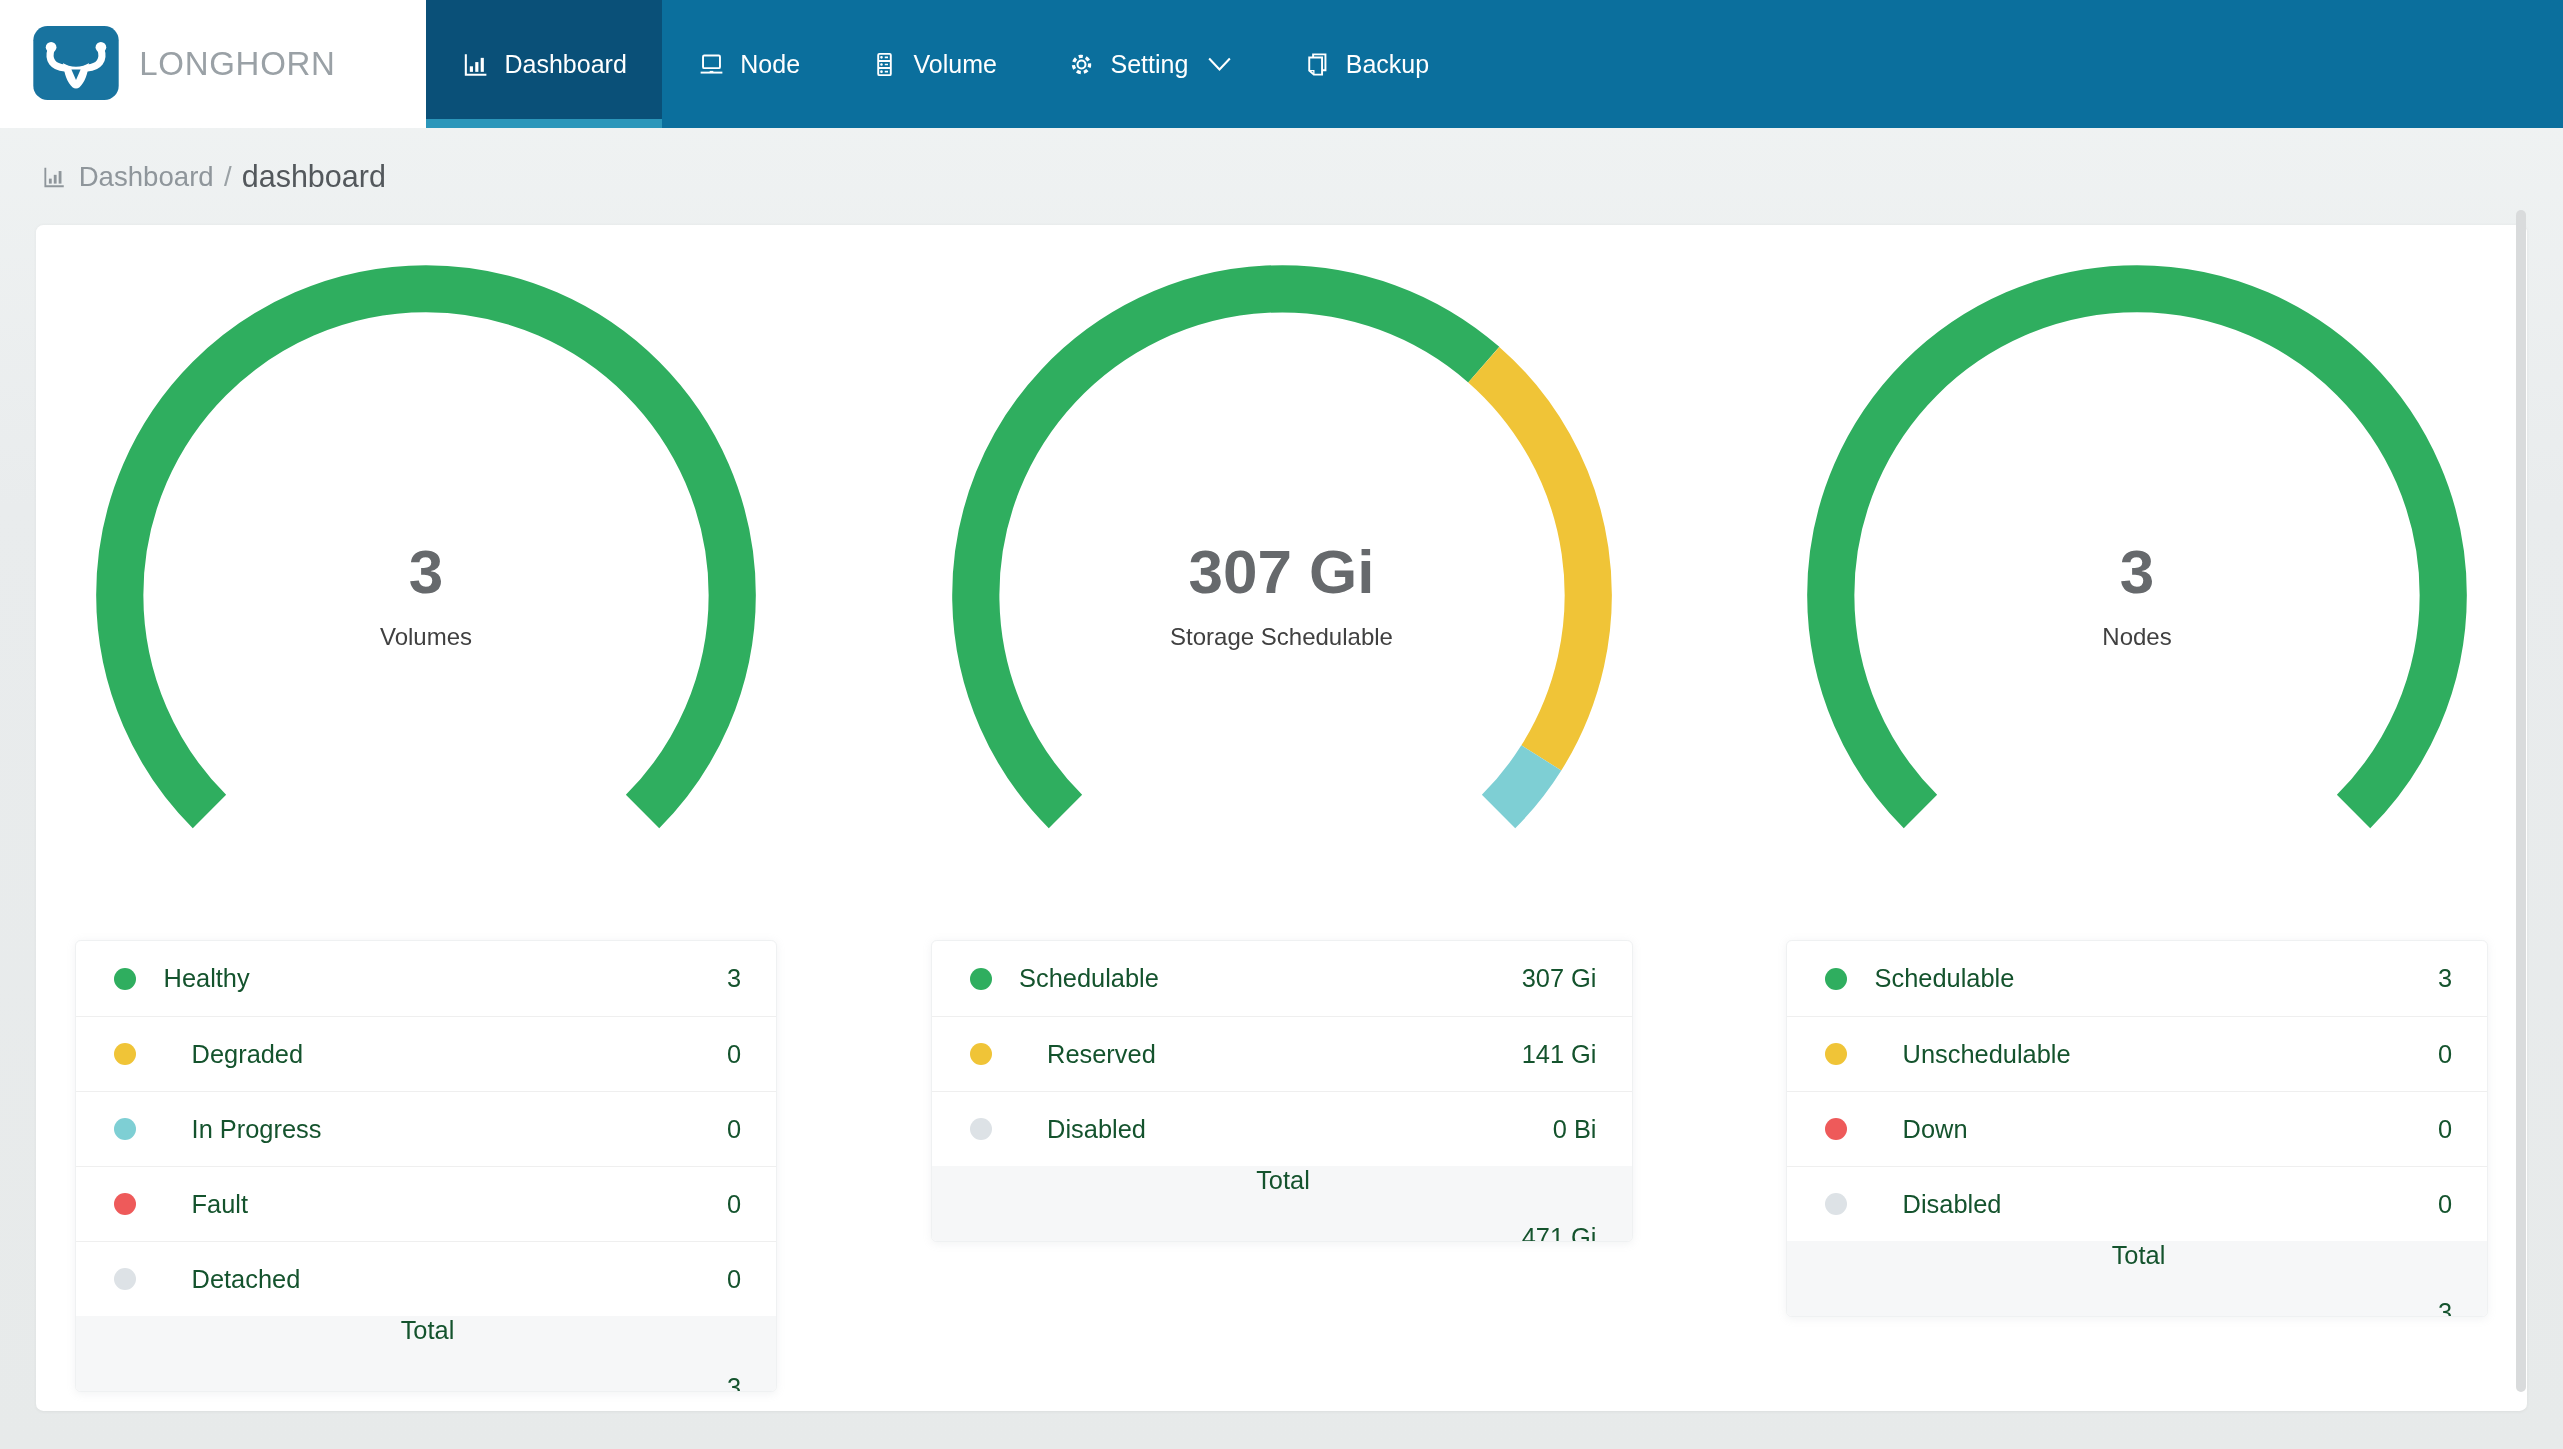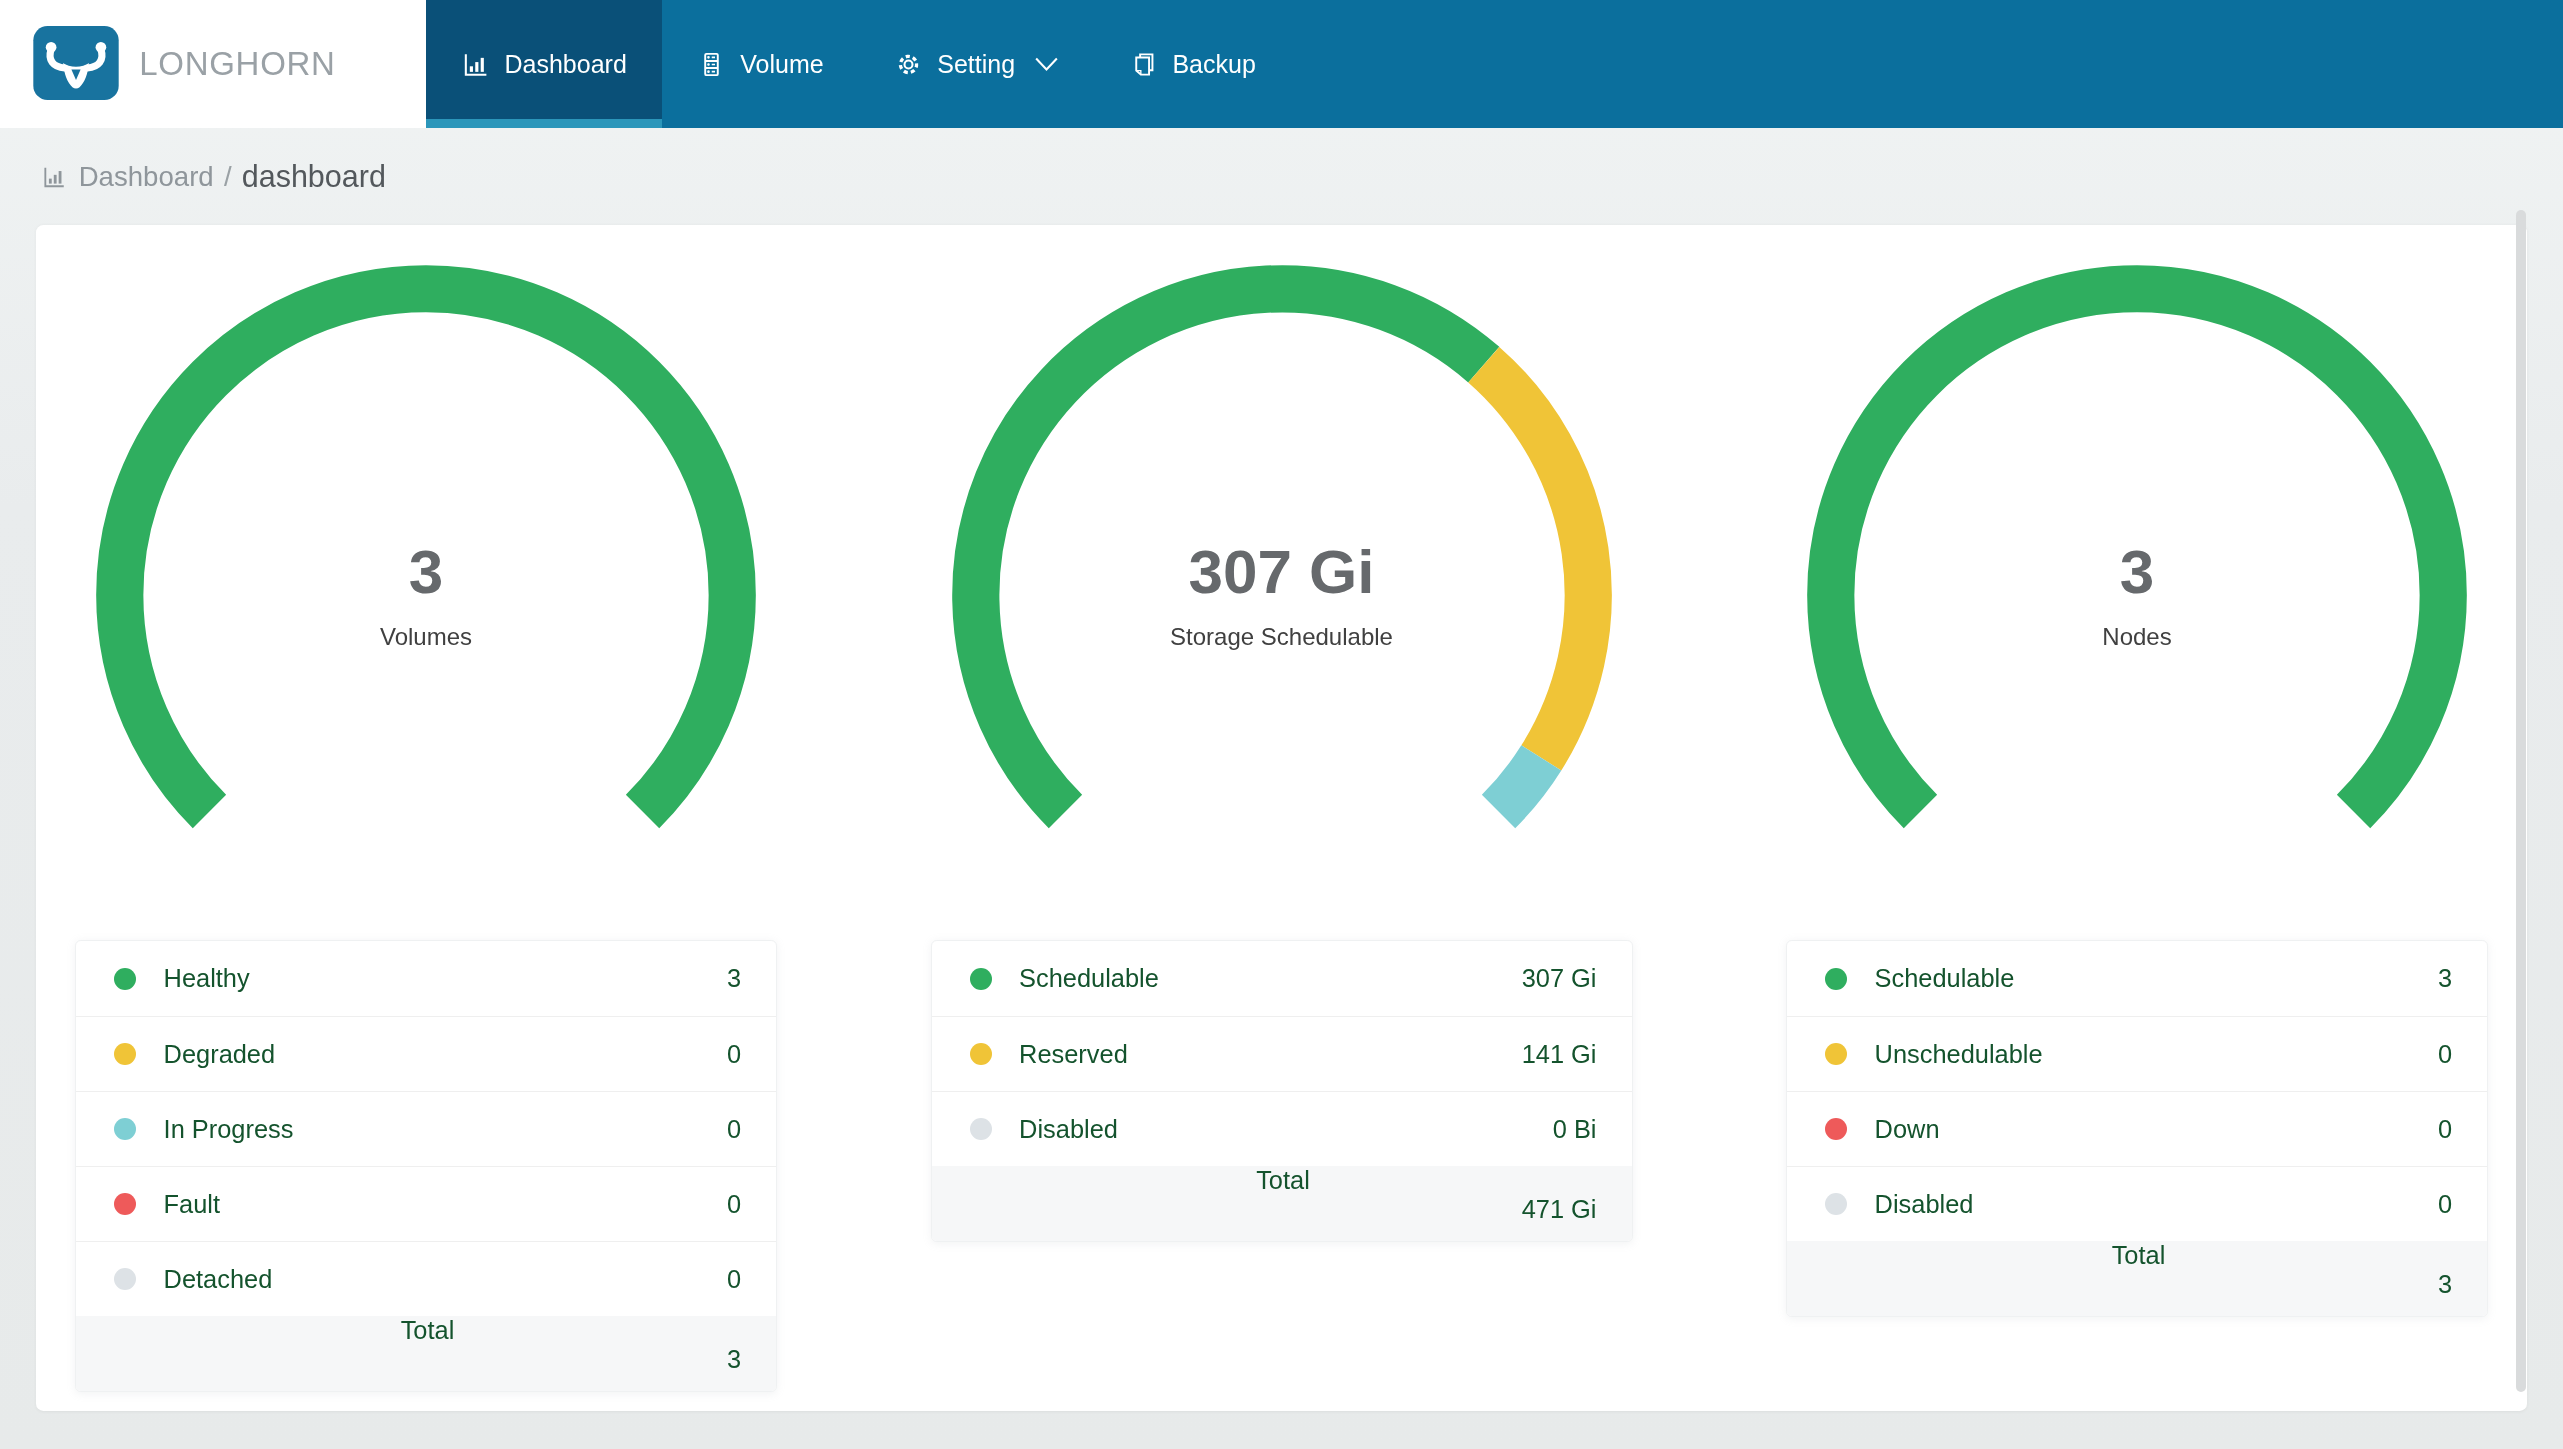--- a/index.html
+++ b/index.html
@@ -38,21 +38,21 @@
   .gauge-svg { width:660px; height:660px; display:block; }
   .gauge-center { position:absolute; inset:0; display:flex; flex-direction:column;
                   align-items:center; justify-content:center; gap:22px; pointer-events:none; }
   .gauge-value { font-size:62px; font-weight:700; color:#66696c; line-height:1; }
   .gauge-sub { font-size:24px; color:#404040; line-height:1; }
   
   .legend { background:#fff; border:0.7px solid #eff1f2; border-radius:5.8px; overflow:hidden;
             width:702px; box-shadow:0 1.5px 8.7px rgba(160,170,175,.14); }
   .lrow { display:flex; align-items:center; height:75px; padding:0 35px 0 38px;
           font-size:25.4px; color:#14532d; }
-  .lrow + .lrow { border-top:0.7px solid #efefef; }
+  .lrow + .lrow { border-top:0.7px solid #efefef;gap:28px; }
   .legend .lrow.total { border-top:none; background:#f6f7f8;flex-direction:column; }
   .dot { width:22px; height:22px; border-radius:50%; margin-right:27.6px; flex:none; }
   .lval { margin-left:auto; }
   
   .scroll-thumb { position:absolute; top:210px; right:37px; width:10.2px; height:1182px;
                   border-radius:5.1px; background:#d9dbdc; cursor:pointer; }
 </style>
 </head>
 <body>
 
@@ -79,20 +79,30 @@
       <svg viewBox="0 0 24 24" width="29" height="29">
           <path d="M4 3.5 V20.5 H21" stroke="#fff" stroke-width="1.7" fill="none"></path>
           <rect x="7.3" y="13.5" width="2.6" height="4.6" fill="#fff"></rect>
           <rect x="11.8" y="10" width="2.6" height="8.1" fill="#fff"></rect>
           <rect x="16.3" y="6.5" width="2.6" height="11.6" fill="#fff"></rect>
         </svg>
     </span>
     <span>Dashboard</span>
   </div>
 
+  <div class="nav-item">
+    <span class="nav-icon">
+      <svg viewBox="0 0 24 24" width="29" height="29" fill="none" stroke="#fff" stroke-width="1.6">
+          <rect x="5" y="4.5" width="14" height="10.5" rx="1"></rect>
+          <path d="M3 18.7 H21"></path>
+          <rect x="10.5" y="17.3" width="3" height="1.4" fill="#fff" stroke="none"></rect>
+        </svg>
+    </span>
+    <span>Node</span>
+  </div>
 
   <div class="nav-item">
     <span class="nav-icon">
       <svg viewBox="0 0 24 24" width="29" height="29" fill="none" stroke="#fff" stroke-width="1.6">
           <rect x="6.8" y="3.2" width="10.4" height="17.6" rx="1"></rect>
           <path d="M6.8 9.07 H17.2 M6.8 14.93 H17.2"></path>
           <circle cx="9.5" cy="6.1" r="0.55" fill="#fff" stroke-width="1.1"></circle>
           <circle cx="9.5" cy="12" r="0.55" fill="#fff" stroke-width="1.1"></circle>
           <circle cx="9.5" cy="17.9" r="0.55" fill="#fff" stroke-width="1.1"></circle>
           <path d="M12.2 6.1 H14.9 M12.2 12 H14.9 M12.2 17.9 H14.9" stroke-width="1.3"></path>

